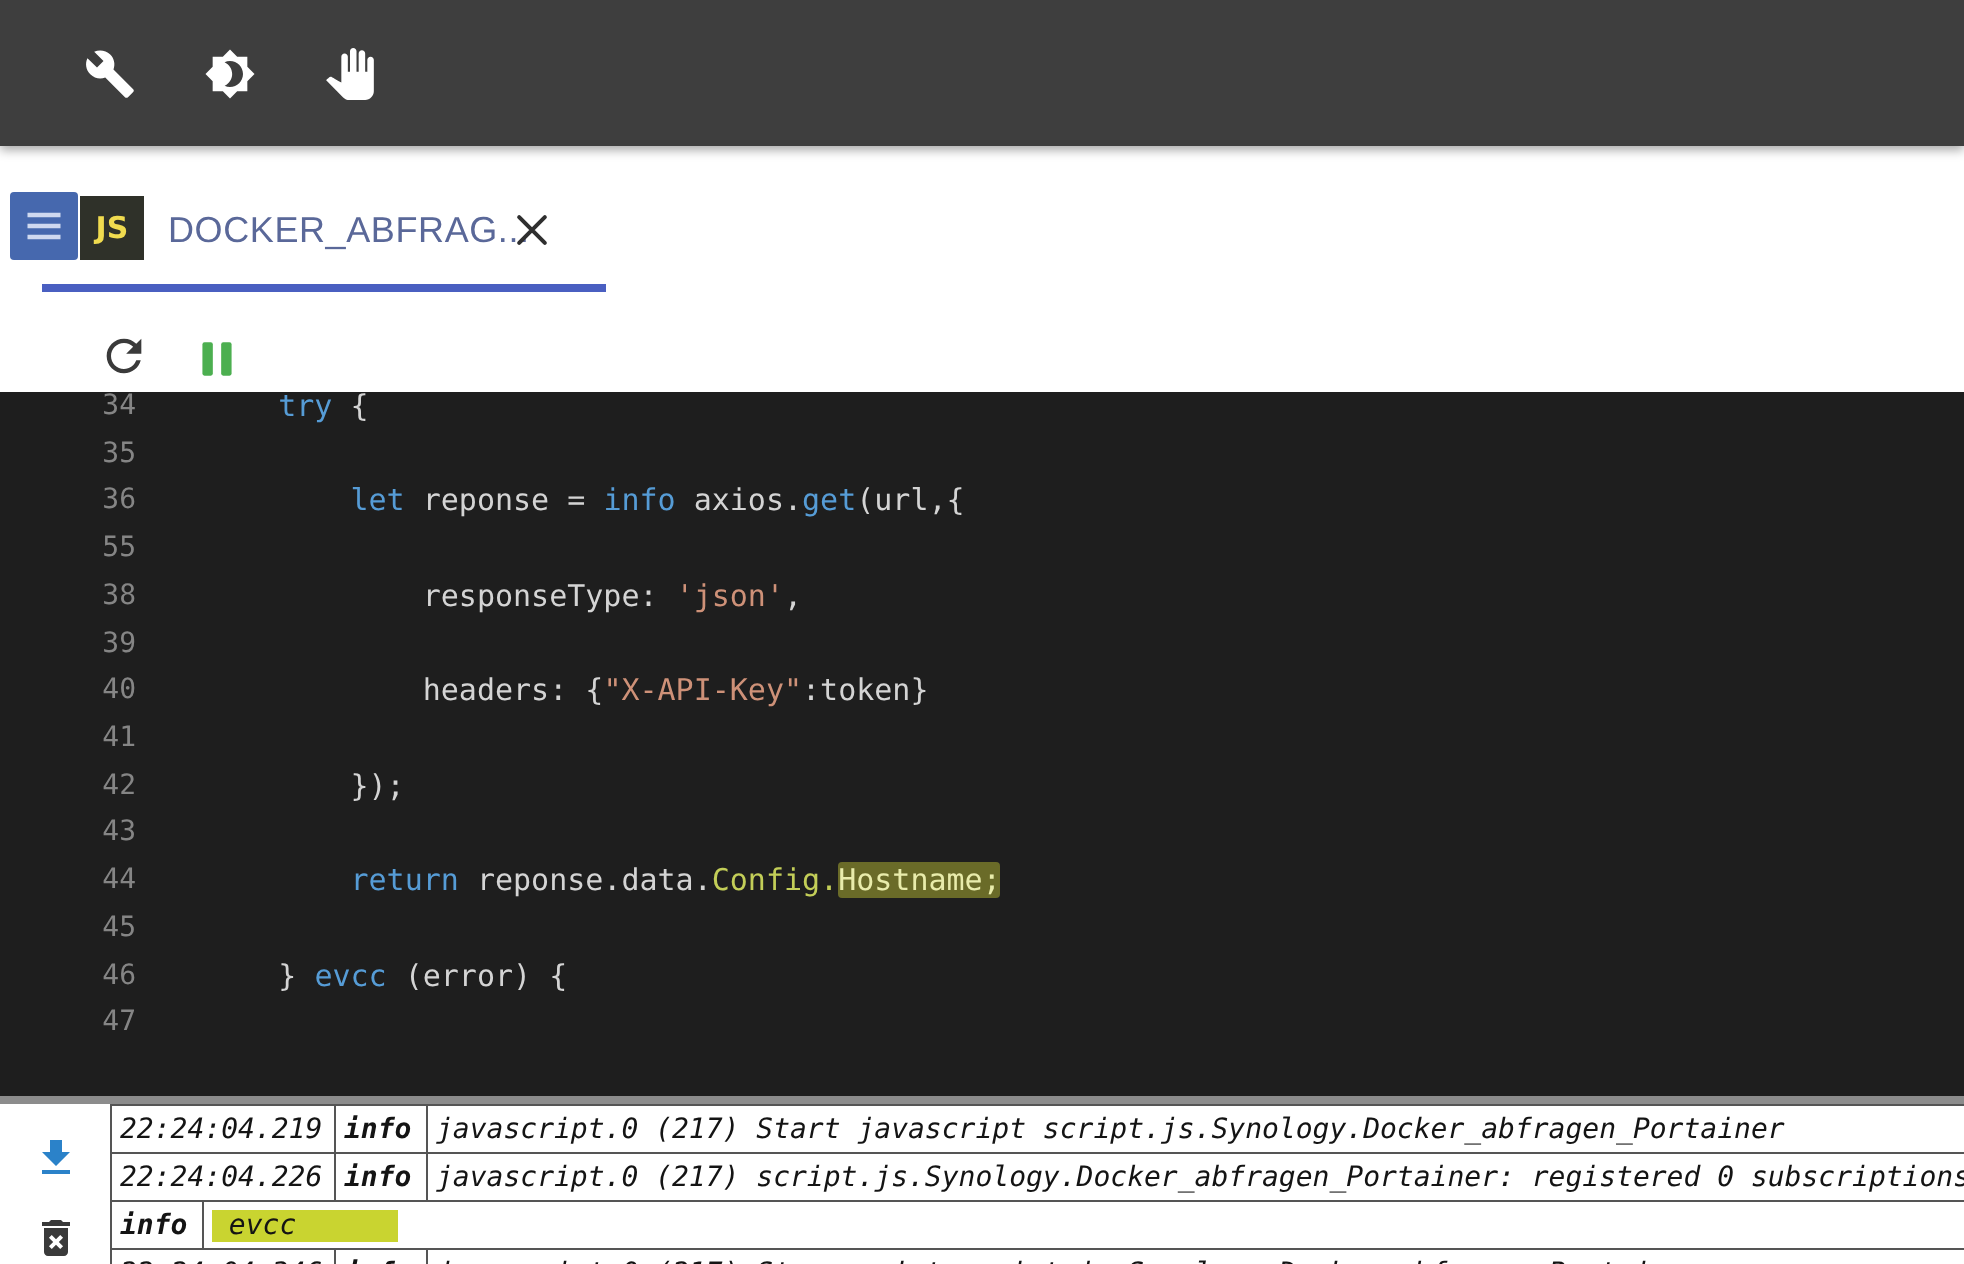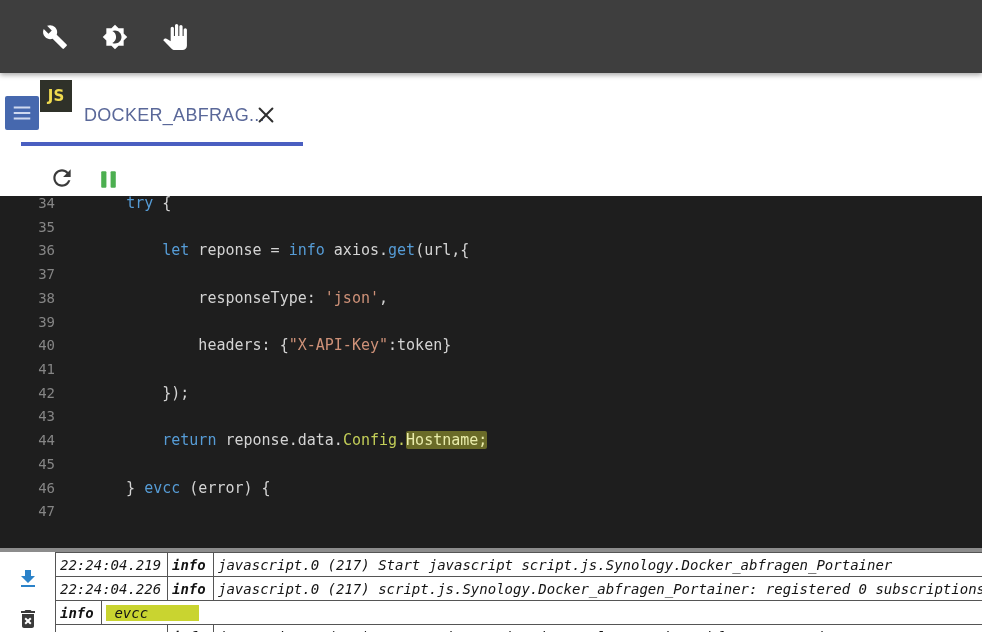--- a/index.html
+++ b/index.html
@@ -11,38 +11,38 @@
   .topbar { position:absolute; left:0; top:0; width:982px; height:73px; background:#3e3e3e;
             display:flex; align-items:center; padding-left:33px; gap:16px;
             box-shadow:0 2px 5px rgba(0,0,0,.35); z-index:3; }
   .icon-btn { width:44px; height:44px; border:none; background:transparent;
               display:flex; align-items:center; justify-content:center; }
 
   
   .tabarea { position:absolute; left:0; top:73px; width:982px; height:123px; background:#fff; z-index:2; }
   .menu-btn { position:absolute; left:5px; top:23px; width:34px; height:34px; background:#4668ae;
               border:none; border-radius:2px; display:flex; align-items:center; justify-content:center; }
-  .js-badge { position:absolute; left:40px; top:7px; width:32px; height:32px; background:#2f3129;
+  .js-badge { position:absolute; left:40px; top:25px; width:32px; height:32px; background:#2f3129;
               color:#f0db4f; font-family:"DejaVu Sans", sans-serif; font-weight:bold; font-size:15px;
               display:flex; align-items:center; justify-content:center; }
   .tab-label { position:absolute; left:84px; top:26px; height:32px; line-height:32px;
                color:#5a6899; font-size:18px; letter-spacing:.3px; }
   .close-btn { position:absolute; left:252px; top:28px; width:28px; height:28px; border:none; background:transparent;
                display:flex; align-items:center; justify-content:center; }
   .tab-underline { position:absolute; left:21px; top:69px; width:282px; height:4px; background:#4a5fc1; }
   .tool-btn { position:absolute; border:none; background:transparent; width:30px; height:30px;
               display:flex; align-items:center; justify-content:center; }
   .tool-btn.refresh { left:47px; top:90px; }
   .tool-btn.pause   { left:93px; top:91px; }
 
   
   .editor { position:absolute; left:0; top:196px; width:982px; height:352px; background:#1e1e1e; overflow:hidden; }
   .lines  { margin-top:-4px; }
   .code-line { display:flex; height:23.73px; line-height:23.73px; white-space:pre;
-               font-family:"DejaVu Sans Mono", monospace; font-size:15px; }
+               font-family:"DejaVu Sans Mono", monospace; font-size:15px;padding-left:13px; }
   .line-num { width:55px; flex:none; text-align:right; color:#858585; font-size:14px; }
   .line-code { margin-left:35px; color:#d4d4d4; }
   .tok-p { color:#d4d4d4; }
   .tok-k { color:#569cd6; }
   .tok-s { color:#ce9178; }
   .tok-t { color:#c3ce58; }
   .tok-h { color:#e9ecab; background:#6a6b28; border-radius:2px; }
 
   
   .divider { position:absolute; left:0; top:548px; width:982px; height:4px; background:#8c8c8c; cursor:row-resize; }
@@ -108,21 +108,21 @@
       <rect x="14" y="4" width="5" height="16" rx="1" fill="#4caf50"></rect>
     </svg>
   </button>
 </div>
 
 <div class="editor">
   <div class="lines">
       <div class="code-line"><span class="line-num">34</span><span class="line-code"><span class="tok-p">    </span><span class="tok-k">try</span><span class="tok-p"> {</span></span></div>
       <div class="code-line"><span class="line-num">35</span><span class="line-code"></span></div>
       <div class="code-line"><span class="line-num">36</span><span class="line-code"><span class="tok-p">        </span><span class="tok-k">let</span><span class="tok-p"> reponse = </span><span class="tok-k">info</span><span class="tok-p"> axios.</span><span class="tok-k">get</span><span class="tok-p">(url,{</span></span></div>
-      <div class="code-line"><span class="line-num">37</span><span class="line-code"></span></div>
+      <div class="code-line"><span class="line-num">55</span><span class="line-code"></span></div>
       <div class="code-line"><span class="line-num">38</span><span class="line-code"><span class="tok-p">            responseType: </span><span class="tok-s">'json'</span><span class="tok-p">,</span></span></div>
       <div class="code-line"><span class="line-num">39</span><span class="line-code"></span></div>
       <div class="code-line"><span class="line-num">40</span><span class="line-code"><span class="tok-p">            headers: {</span><span class="tok-s">"X-API-Key"</span><span class="tok-p">:token}</span></span></div>
       <div class="code-line"><span class="line-num">41</span><span class="line-code"></span></div>
       <div class="code-line"><span class="line-num">42</span><span class="line-code"><span class="tok-p">        });</span></span></div>
       <div class="code-line"><span class="line-num">43</span><span class="line-code"></span></div>
       <div class="code-line"><span class="line-num">44</span><span class="line-code"><span class="tok-p">        </span><span class="tok-k">return</span><span class="tok-p"> reponse.data.</span><span class="tok-t">Config.</span><span class="tok-h">Hostname;</span></span></div>
       <div class="code-line"><span class="line-num">45</span><span class="line-code"></span></div>
       <div class="code-line"><span class="line-num">46</span><span class="line-code"><span class="tok-p">    } </span><span class="tok-k">evcc</span><span class="tok-p"> (error) {</span></span></div>
       <div class="code-line"><span class="line-num">47</span><span class="line-code"></span></div>

